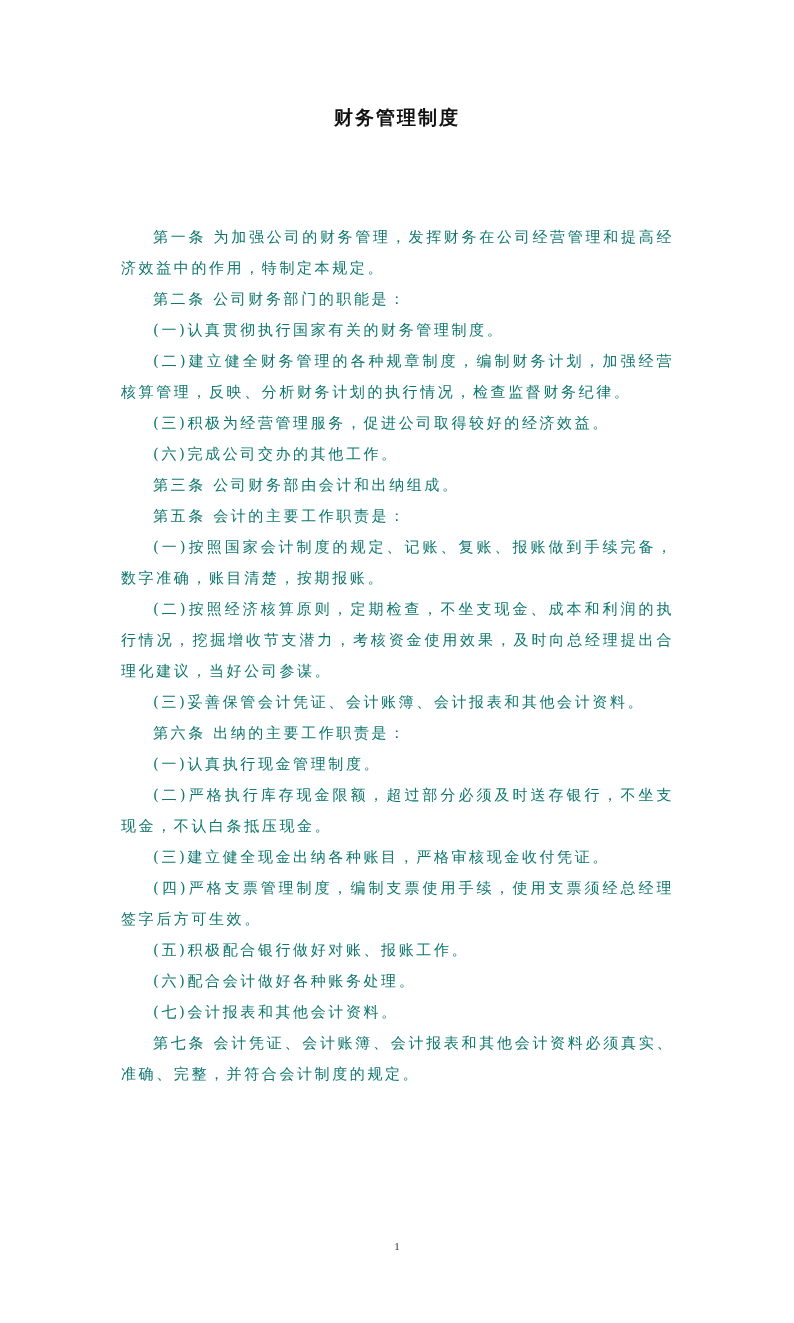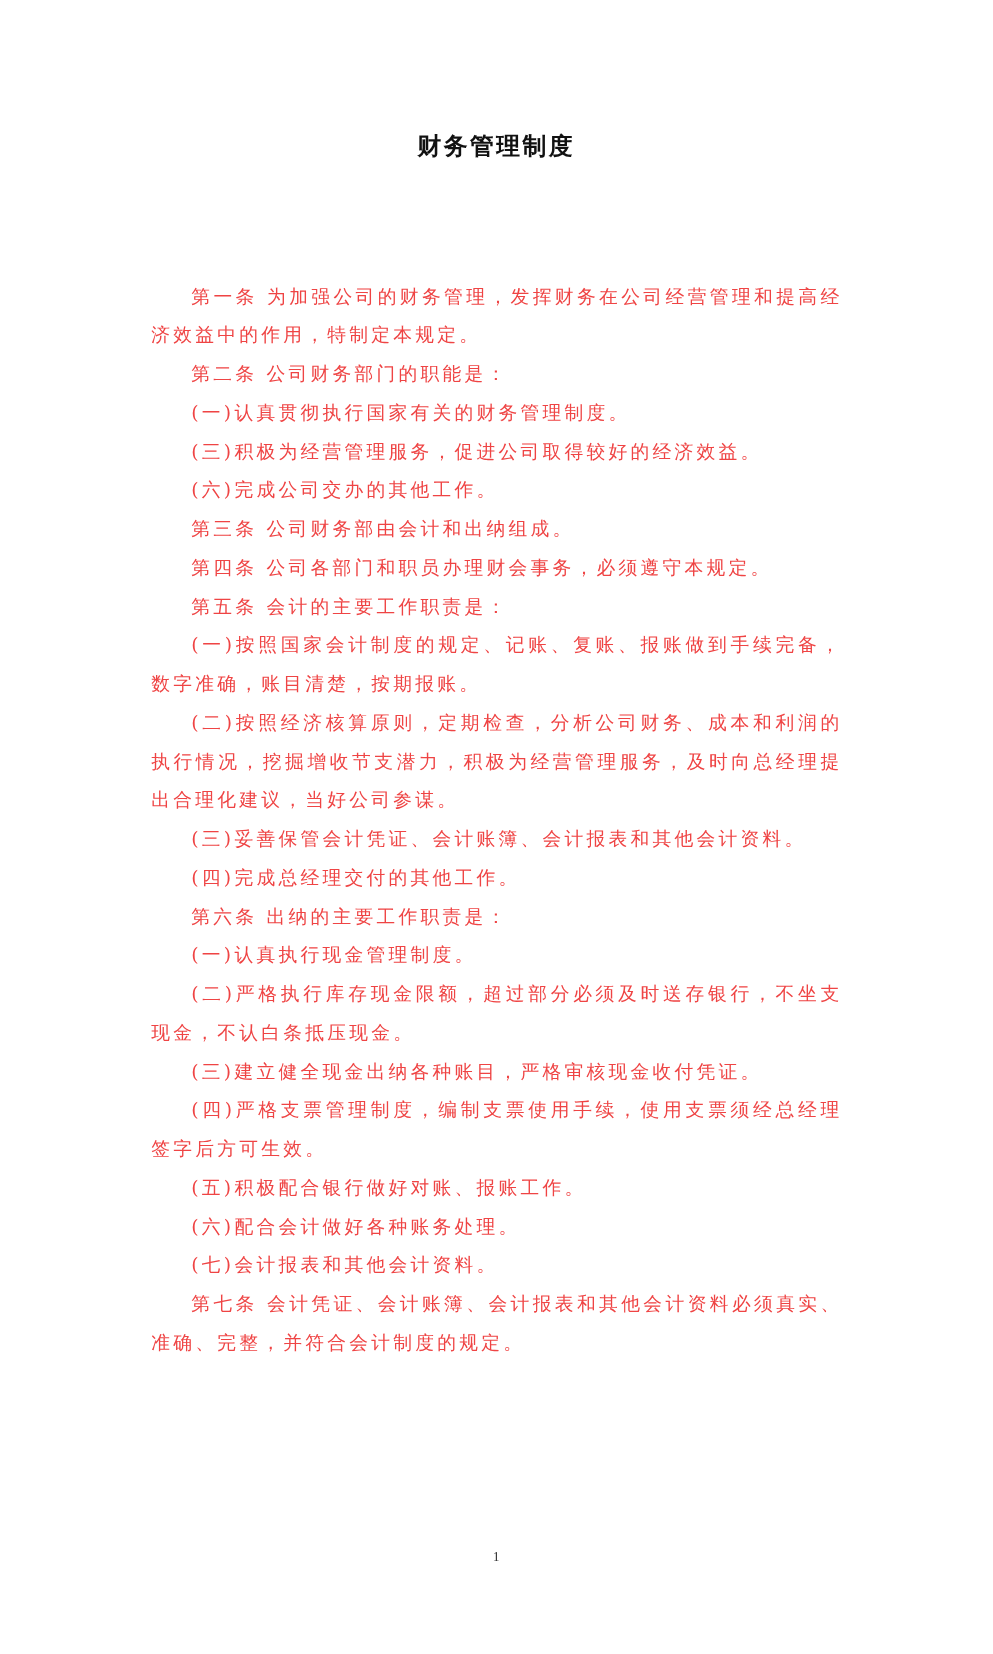--- a/index.html
+++ b/index.html
@@ -40,21 +40,21 @@
       top: 222px;
       width: 553px;
     }
     .para {
       margin: 0;
       font-size: 15px;
       line-height: 31px;
       letter-spacing: 2.6px;
       text-indent: 32px;
       text-align: justify;
-      color: #ef4444;
+      color: #0f766e;
       word-break: break-all;
     }
     .page-number {
       position: absolute;
       top: 1240px;
       left: 0;
       width: 794px;
       text-align: center;
       font-size: 11px;
       color: #333;
@@ -64,29 +64,28 @@
 </head>
 <body>
 
 <div class="page">
   <div class="title">财务管理制度</div>
 
   <div class="body">
     <p class="para">第一条 为加强公司的财务管理，发挥财务在公司经营管理和提高经济效益中的作用，特制定本规定。</p>
     <p class="para">第二条 公司财务部门的职能是：</p>
     <p class="para">(一)认真贯彻执行国家有关的财务管理制度。</p>
+    <p class="para">(二)建立健全财务管理的各种规章制度，编制财务计划，加强经营核算管理，反映、分析财务计划的执行情况，检查监督财务纪律。</p>
     <p class="para">(三)积极为经营管理服务，促进公司取得较好的经济效益。</p>
     <p class="para">(六)完成公司交办的其他工作。</p>
     <p class="para">第三条 公司财务部由会计和出纳组成。</p>
-    <p class="para">第四条 公司各部门和职员办理财会事务，必须遵守本规定。</p>
     <p class="para">第五条 会计的主要工作职责是：</p>
     <p class="para">(一)按照国家会计制度的规定、记账、复账、报账做到手续完备，数字准确，账目清楚，按期报账。</p>
-    <p class="para">(二)按照经济核算原则，定期检查，分析公司财务、成本和利润的执行情况，挖掘增收节支潜力，积极为经营管理服务，及时向总经理提出合理化建议，当好公司参谋。</p>
+    <p class="para">(二)按照经济核算原则，定期检查，不坐支现金、成本和利润的执行情况，挖掘增收节支潜力，考核资金使用效果，及时向总经理提出合理化建议，当好公司参谋。</p>
     <p class="para">(三)妥善保管会计凭证、会计账簿、会计报表和其他会计资料。</p>
-    <p class="para">(四)完成总经理交付的其他工作。</p>
     <p class="para">第六条 出纳的主要工作职责是：</p>
     <p class="para">(一)认真执行现金管理制度。</p>
     <p class="para">(二)严格执行库存现金限额，超过部分必须及时送存银行，不坐支现金，不认白条抵压现金。</p>
     <p class="para">(三)建立健全现金出纳各种账目，严格审核现金收付凭证。</p>
     <p class="para">(四)严格支票管理制度，编制支票使用手续，使用支票须经总经理签字后方可生效。</p>
     <p class="para">(五)积极配合银行做好对账、报账工作。</p>
     <p class="para">(六)配合会计做好各种账务处理。</p>
     <p class="para">(七)会计报表和其他会计资料。</p>
     <p class="para">第七条 会计凭证、会计账簿、会计报表和其他会计资料必须真实、准确、完整，并符合会计制度的规定。</p>
   </div>

